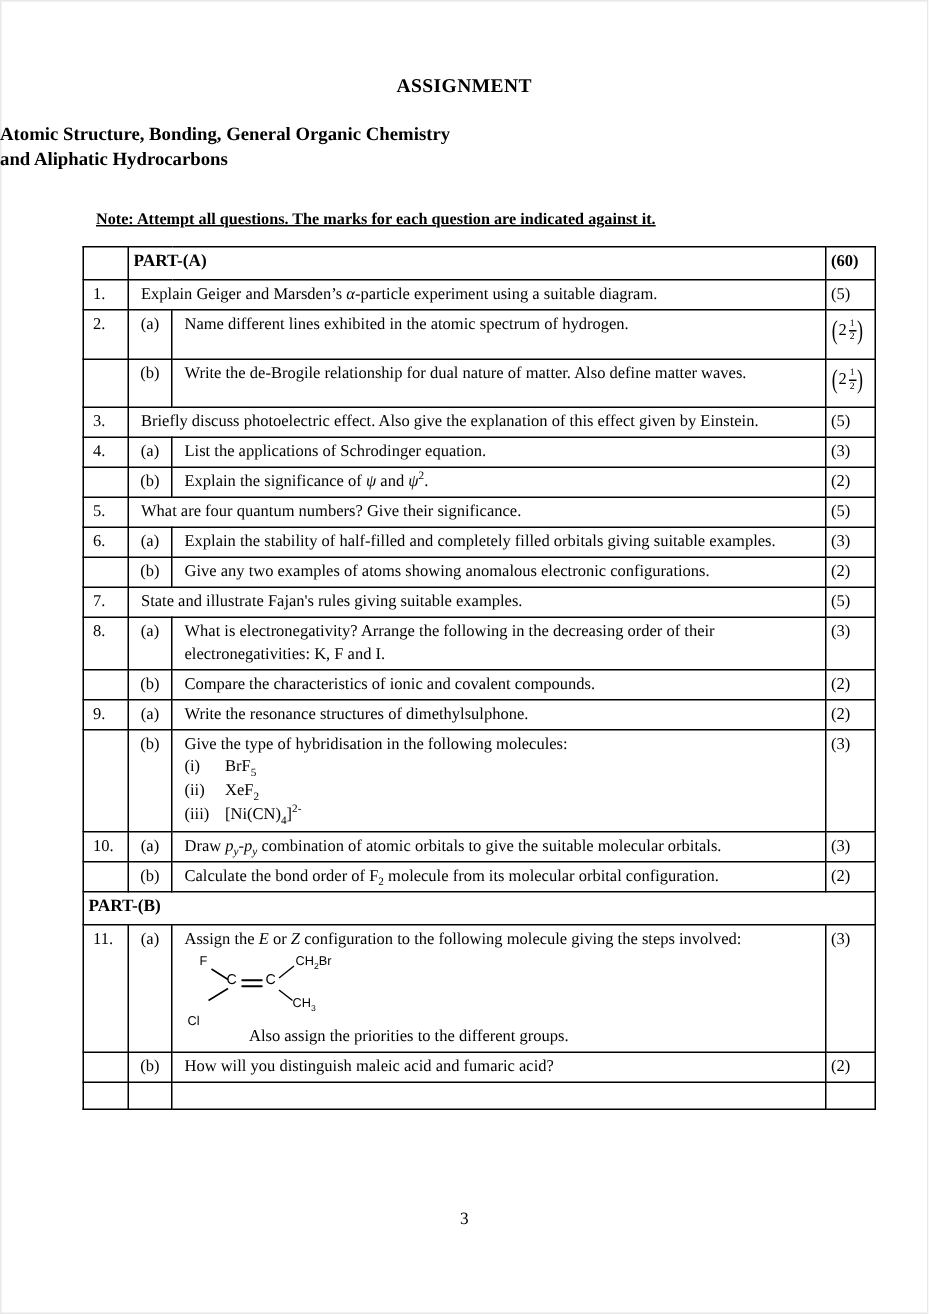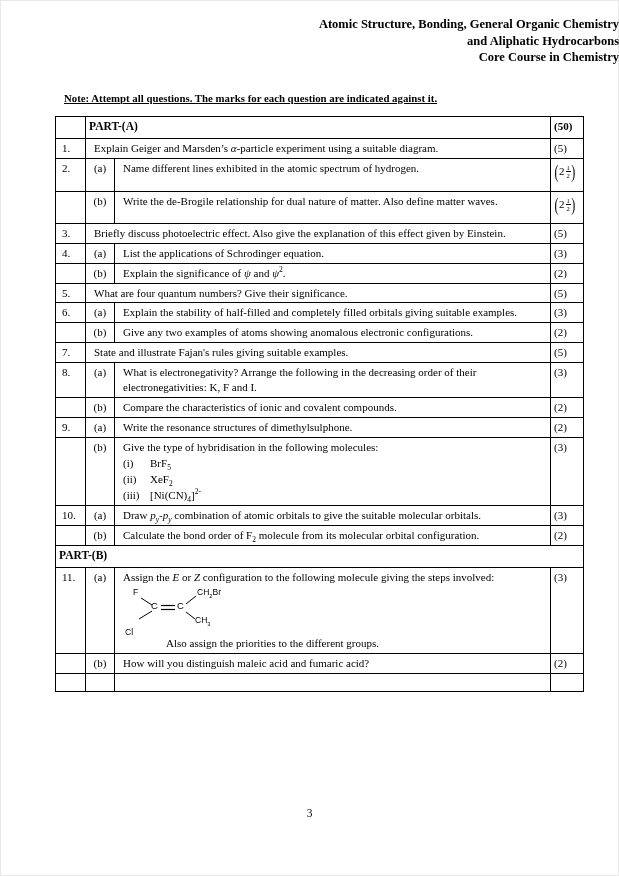--- a/index.html
+++ b/index.html
@@ -2,21 +2,21 @@
 <html><head>
 <meta charset="utf-8">
 <style>
   html,body{margin:0;padding:0;background:#ffffff;}
   .page{
     width:619px;height:876px;position:relative;background:#ffffff;color:#000;
     font-family:"Liberation Serif","DejaVu Serif",serif;overflow:hidden;
     box-shadow:inset 0 0 0 1px #e8e8e8;
   }
   .title{ text-align:center;font-weight:bold;font-size:13px;padding-top:49px;letter-spacing:.3px;}
-  .subtitle{ text-align:right;font-weight:bold;font-size:12.5px;line-height:1.32;margin-top:16px;}
+  .subtitle{ text-align:left;font-weight:bold;font-size:12.5px;line-height:1.32;margin-top:16px;}
   .subtitle div{white-space:nowrap;}
   .meta{ text-align:right;font-weight:bold;font-size:11px;line-height:1.42;margin:27px 76px 0 0;}
   .note{ font-weight:bold;font-size:10.8px;margin:26px 0 0 64px;text-decoration:underline;}
   table.qtable{
     border-collapse:collapse;table-layout:fixed;margin:12px 0 0 55px;
     width:528px;font-size:11px;line-height:1.35;
   }
   table.qtable td{border:1px solid #000;vertical-align:top;padding:2px 3px;}
   table.qtable{border:1.5px solid #000;}
   .c-num{text-align:left;padding-left:6px !important;}
@@ -46,43 +46,43 @@
   .ml-tr{left:72px;top:-1px;}
   .ml-br{left:70px;top:27px;}
   .after-line{margin-top:2px;margin-left:43px;}
   .pagenum{position:absolute;left:0;right:0;bottom:57px;text-align:center;font-size:11.5px;}
 </style>
 </head>
 <body>
 
 <div class="page">
 
+  <div class="title">ASSIGNMENT</div>
 
   <div class="subtitle">
     <div>Atomic Structure, Bonding, General Organic Chemistry</div>
     <div>and Aliphatic Hydrocarbons</div>
-    <div>Core Course in Chemistry</div>
   </div>
 
 
   <div class="note">Note: Attempt all questions. The marks for each question are indicated against it.</div>
 
   <table class="qtable">
     <colgroup>
         <col style="width:30px">
         <col style="width:29px">
         <col style="width:436px">
         <col style="width:33px">
       </colgroup>
 
     <tbody>
         <tr class="h22">
       <td class="c-num"></td>
       <td class="part-head" colspan="2">PART-(A)</td>
-      <td class="c-marks part-marks">(50)</td>
+      <td class="c-marks part-marks">(60)</td>
     </tr>
 
     <tr class="h20">
       <td class="c-num">1.</td>
       <td class="c-text" colspan="2"><span>Explain Geiger and Marsden’s </span><i>α</i><span>-particle experiment using a suitable diagram.</span></td>
       <td class="c-marks">(5)</td>
     </tr>
 
     <tr class="h33">
       <td class="c-num">2.</td>

